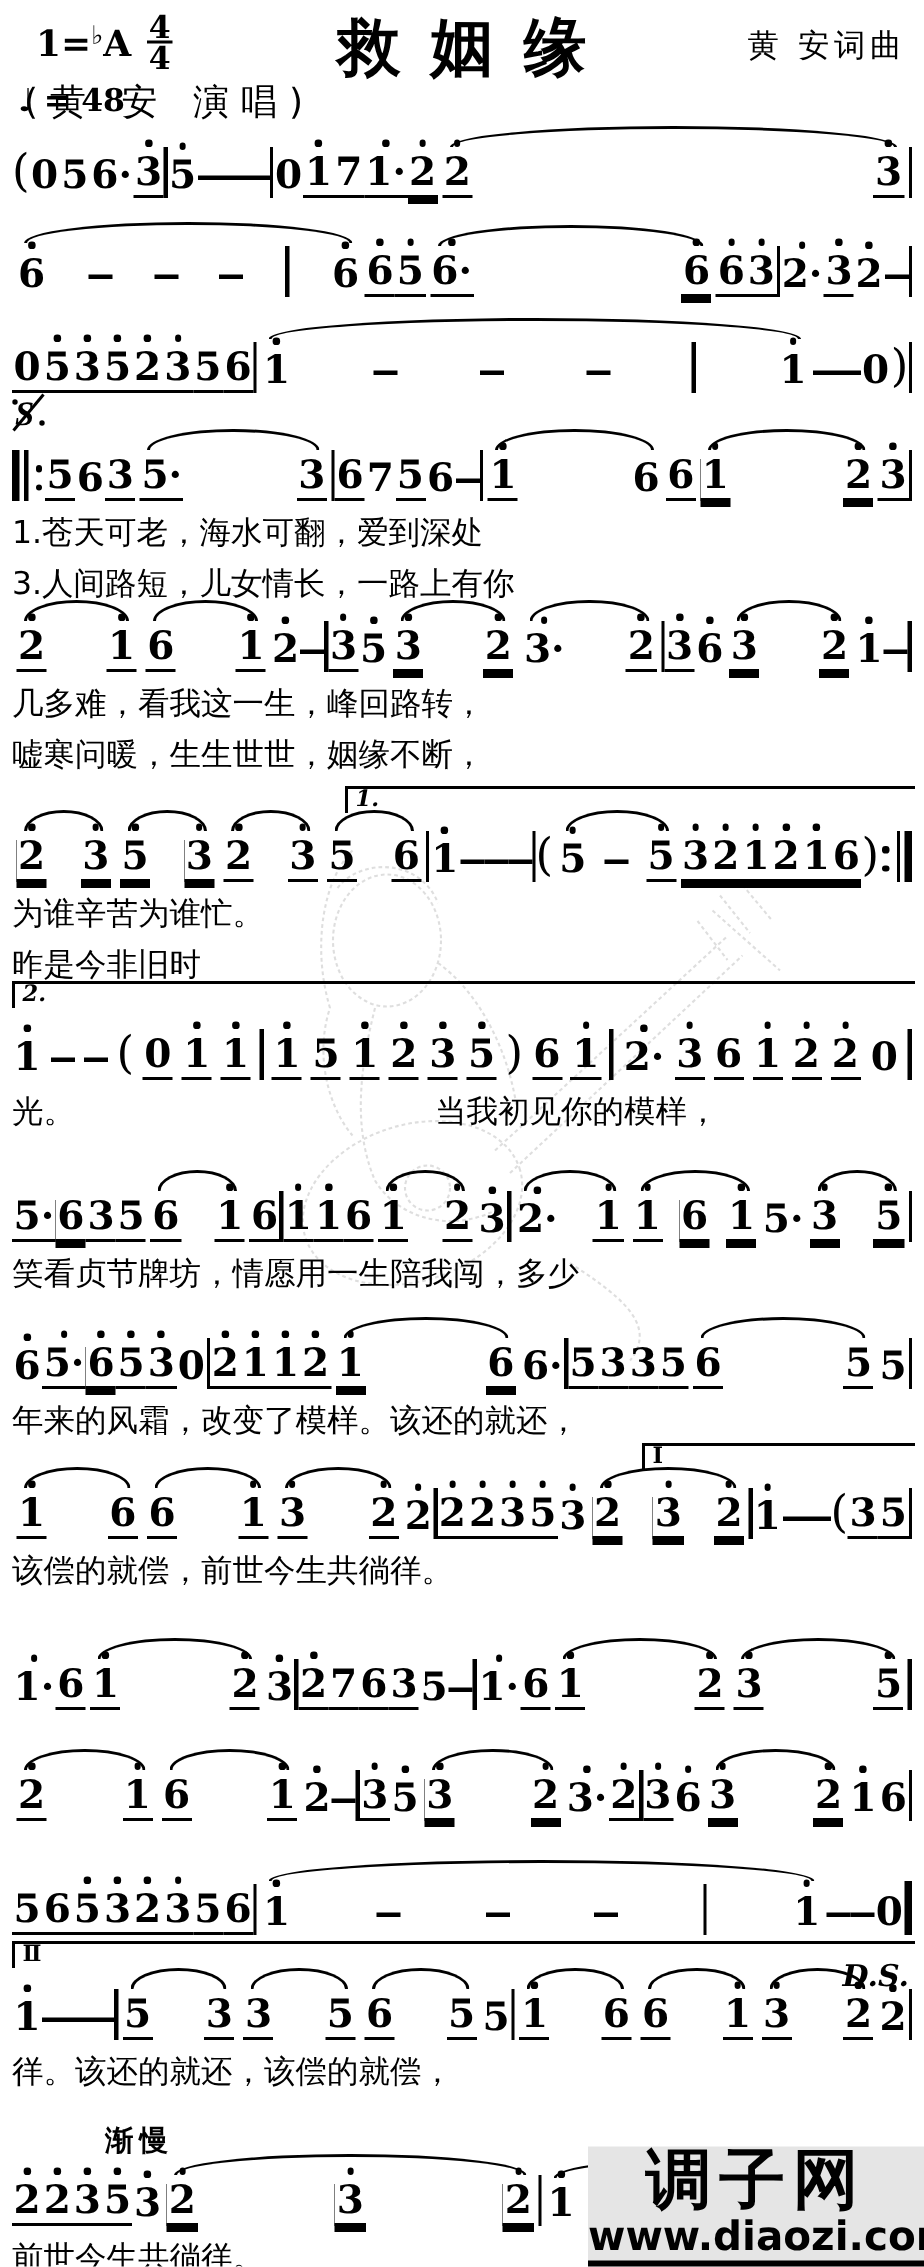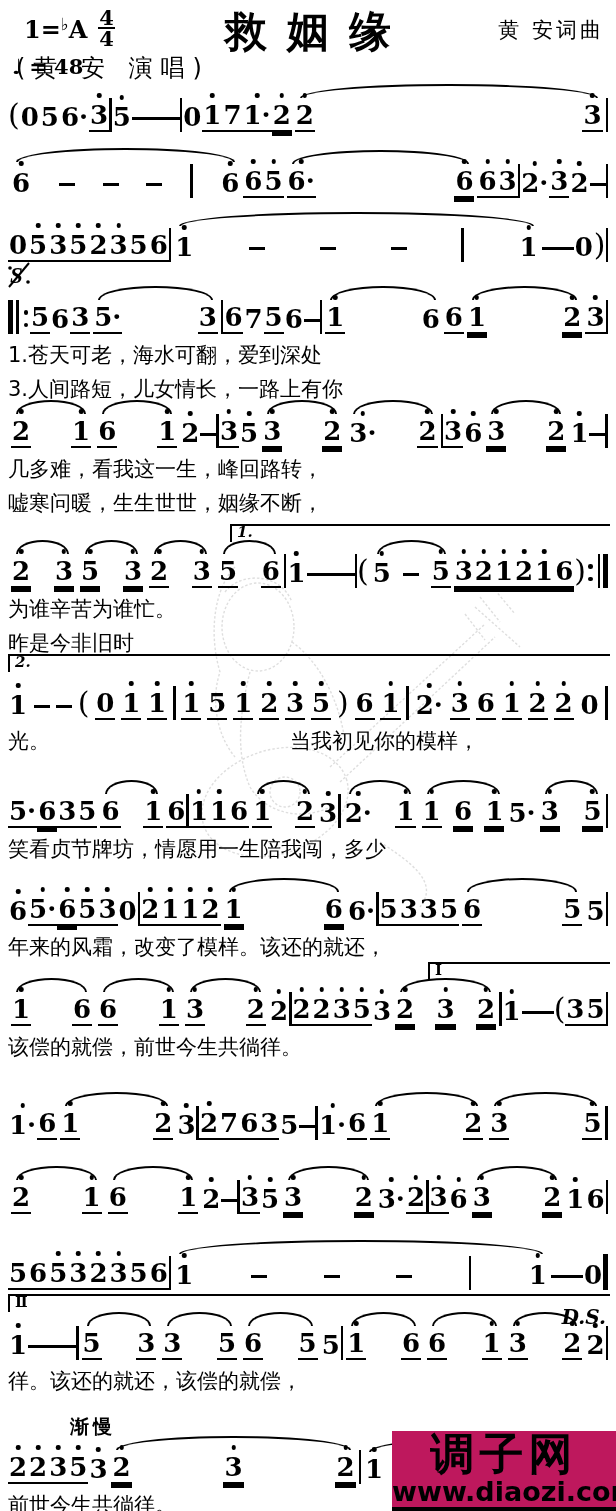--- a/index.html
+++ b/index.html
@@ -49,21 +49,21 @@
   .volta{position:absolute;height:16px;border-top:2px solid #000;border-left:2px solid #000;}
   .vlabel{font:italic 700 15px "DejaVu Serif","Liberation Serif",serif;
           margin-left:5px;position:relative;top:-4px;display:inline-block;}
 
   .segno{position:absolute;left:-2px;top:-27px;}
   .ds{position:absolute;right:2px;top:61px;font:italic 700 20px "DejaVu Serif","Liberation Serif",serif;}
   .rit{position:absolute;left:62px;top:-24px;font:700 19px "DejaVu Sans",sans-serif;letter-spacing:4px;}
 
   
   .wm{position:absolute;left:180px;top:552px;z-index:0;opacity:.55;}
-  .logo{position:absolute;left:392px;top:1431px;width:224px;height:80px;background:#be185d;
+  .logo{position:absolute;left:392px;top:1431px;width:224px;height:80px;background:#e5e5e5;
         z-index:5;text-align:center;}
   .logo .nm{font:900 44px "DejaVu Sans",sans-serif;letter-spacing:5px;line-height:46px;}
   .logo .url{font:900 27px "DejaVu Sans",sans-serif;line-height:30px;
              border-bottom:5px solid #000;display:inline-block;}
 </style>
 </head>
 <body>
 
 <div class="key"><span>1=</span><sup>♭</sup><span>A</span></div>
 <div class="ts">

